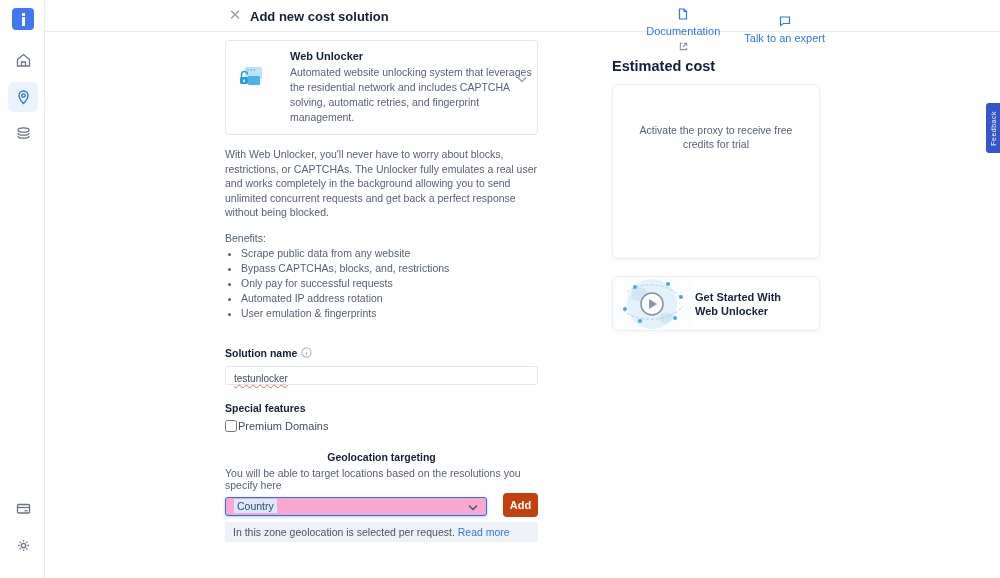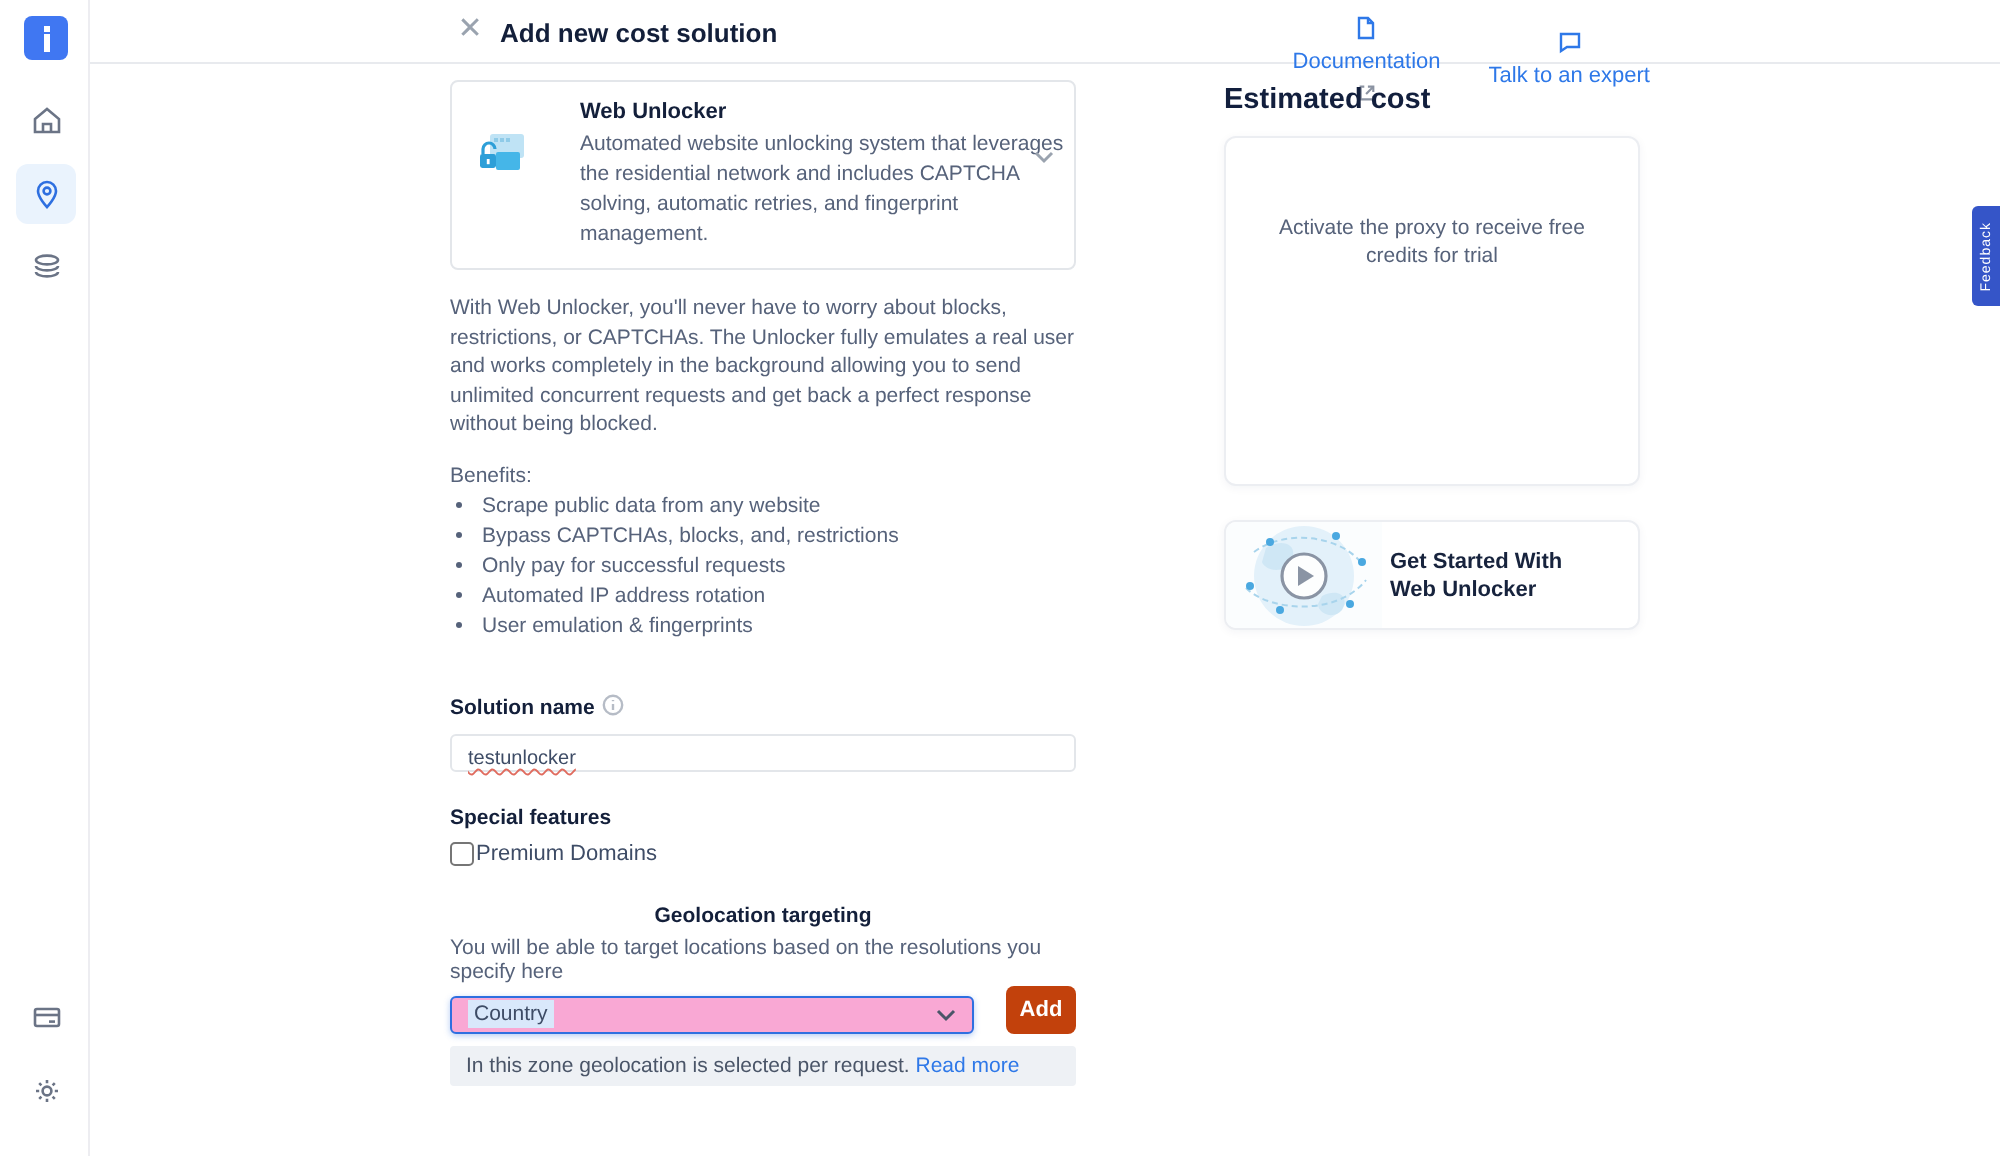--- a/index.html
+++ b/index.html
@@ -57,21 +57,21 @@
   .geo-hint { margin-top:4px; font-size:10.5px; color:#56627a; }
   .select { margin-top:6px; width:262px; height:19px; border:1px solid #2e6fe0; border-radius:3px; box-shadow:0 1px 3px rgba(46,111,224,.35); display:flex; align-items:center; justify-content:space-between; padding:0 8px; cursor:pointer; background:#f9a8d4; }
   .select .sel-val { font-size:10.5px; color:#3e4c66; background:#d9e8fb; padding:1px 3px; }
   .info-box { margin-top:6px; width:313px; background:#eef1f5; border-radius:2px; padding:4px 8px; font-size:10.5px; color:#4a5568; }
   .info-box a { color:#2e78e8; text-decoration:none; cursor:pointer; }
 
   .add-btn { position:absolute; left:278px; top:461px; width:35px; height:24px; background:#c2410c; color:#fff; border:none; border-radius:4px; font-size:11px; font-weight:bold; font-family:"Liberation Sans",sans-serif; cursor:pointer; }
 
   
   .right-col { position:absolute; left:612px; top:32px; width:208px; }
-  .est-title { margin-top:10px; font-size:14.5px; font-weight:bold; color:#121f3d; }
+  .est-title { margin-top:26px; font-size:14.5px; font-weight:bold; color:#121f3d; }
   .est-card { margin-top:10px; width:208px; height:175px; border:1px solid #eceef2; border-radius:6px; box-shadow:0 1px 5px rgba(20,40,80,.05); background:#fff; }
   .est-card .est-text { margin:38px 14px 0; text-align:center; font-size:10.5px; color:#56627a; line-height:14px; }
   .gs-card { margin-top:17px; width:208px; height:55px; border:1px solid #eceef2; border-radius:6px; box-shadow:0 1px 5px rgba(20,40,80,.05); display:flex; align-items:center; overflow:hidden; cursor:pointer; background:#fff; }
   .gs-thumb { width:78px; height:55px; flex:0 0 78px; position:relative; background:#fbfdfe; }
   .gs-title { font-size:11px; font-weight:bold; color:#17233d; line-height:14px; margin-left:4px; width:110px; }
 
   
   .feedback { position:absolute; right:0; top:103px; width:14px; height:50px; background:#3555c8; border-radius:3px 0 0 3px; display:flex; align-items:center; justify-content:center; cursor:pointer; }
   .feedback span { writing-mode:vertical-rl; transform:rotate(180deg); color:#fff; font-size:7px; letter-spacing:.5px; }
 </style>

